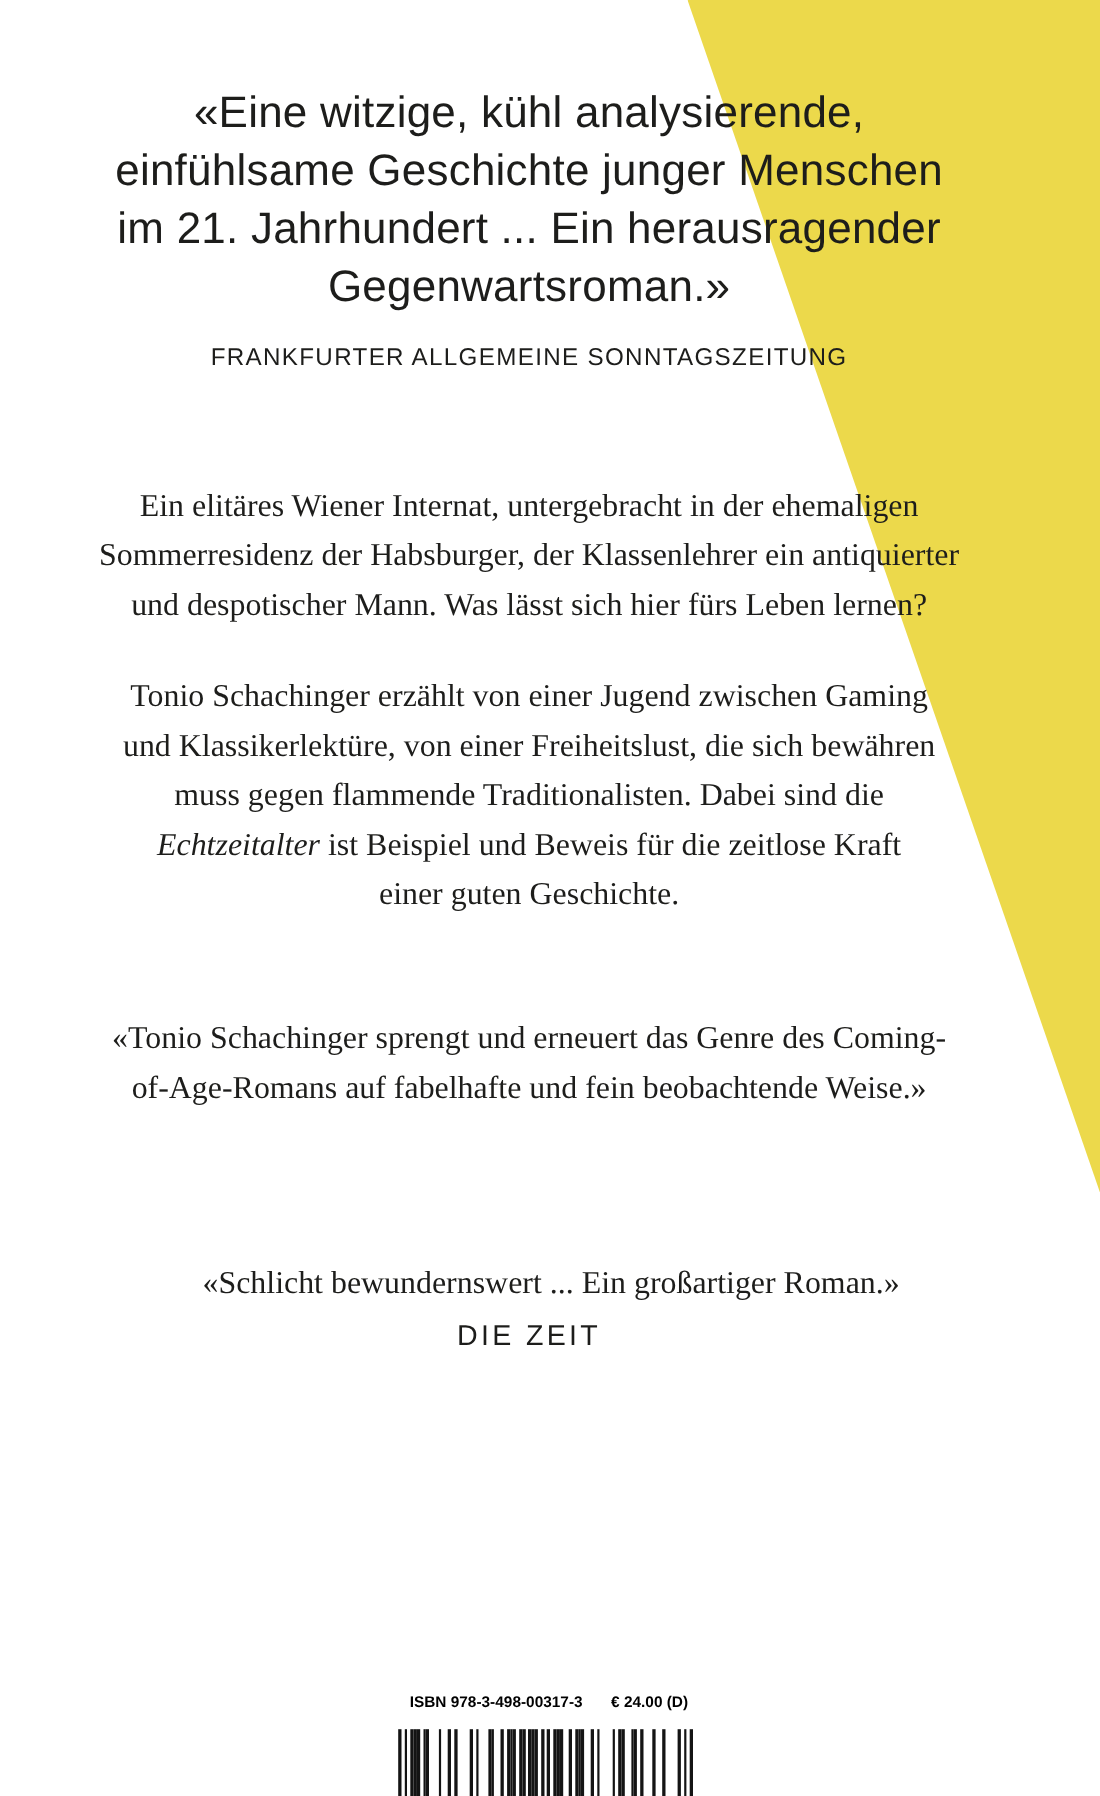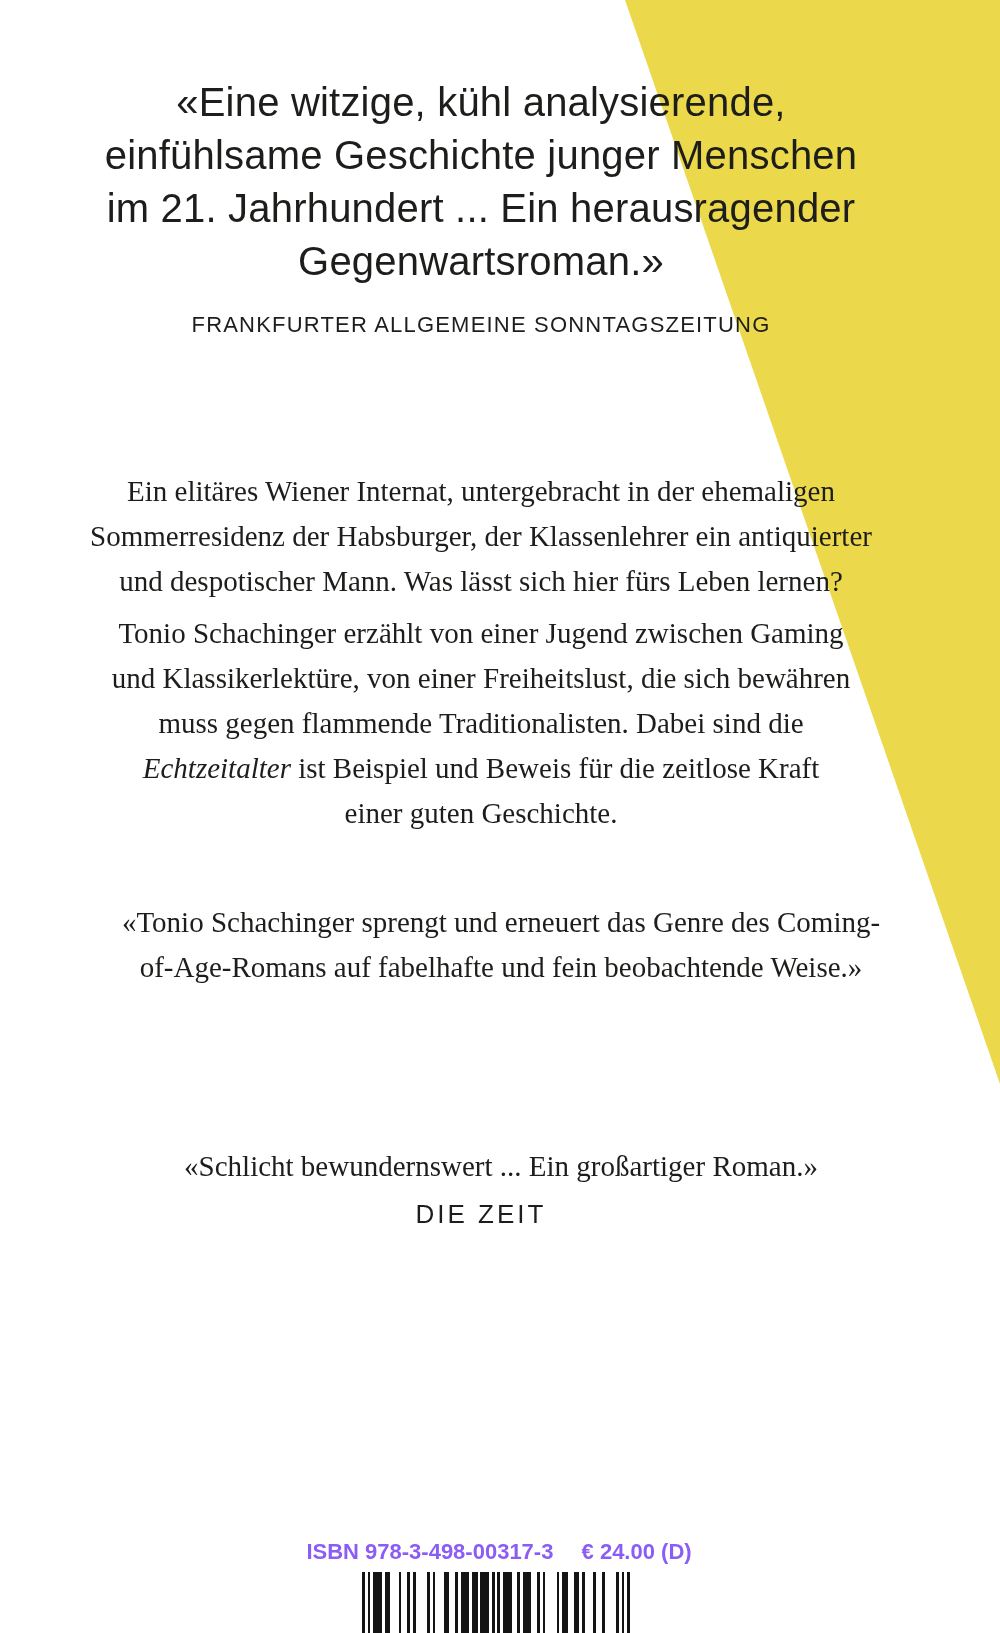--- a/index.html
+++ b/index.html
@@ -41,45 +41,45 @@
   }
   .attribution-faz {
     top: 312px;
     font-size: 22px;
     letter-spacing: 1.2px;
   }
   .serif-par {
     font-size: 29px;
     line-height: 45px;
   }
-  .synopsis-1 { top: 438px; margin-top: 31px; }
+  .synopsis-1 { top: 438px; }
   .synopsis-2 { top: 611px; }
-  .quote-3sat-block { top: 900px; margin-left: 20px; }
+  .quote-3sat-block { top: 922px; }
   .attribution-3sat {
     top: 1058px;
     font-size: 26px;
     letter-spacing: 1px;
   }
   .quote-zeit-block { top: 1144px; padding-left: 20px; }
   .attribution-zeit {
     top: 1199px;
     font-size: 26px;
     letter-spacing: 3px;
   }
   .it { font-style: italic; }
   .isbn-row {
     position: absolute;
     top: 1539px;
     left: 299px;
     width: 400px;
     text-align: center;
     font-family: "Liberation Sans", sans-serif;
     font-weight: 700;
-    font-size: 22px;
-    color: #8b5cf6;
+    font-size: 14px;
+    color: #000000;
     z-index: 2;
     white-space: nowrap;
   }
   .isbn-row .price { margin-left: 22px; }
   .barcode {
     position: absolute;
     left: 362px;
     bottom: 0;
     width: 268px;
     height: 61px;

